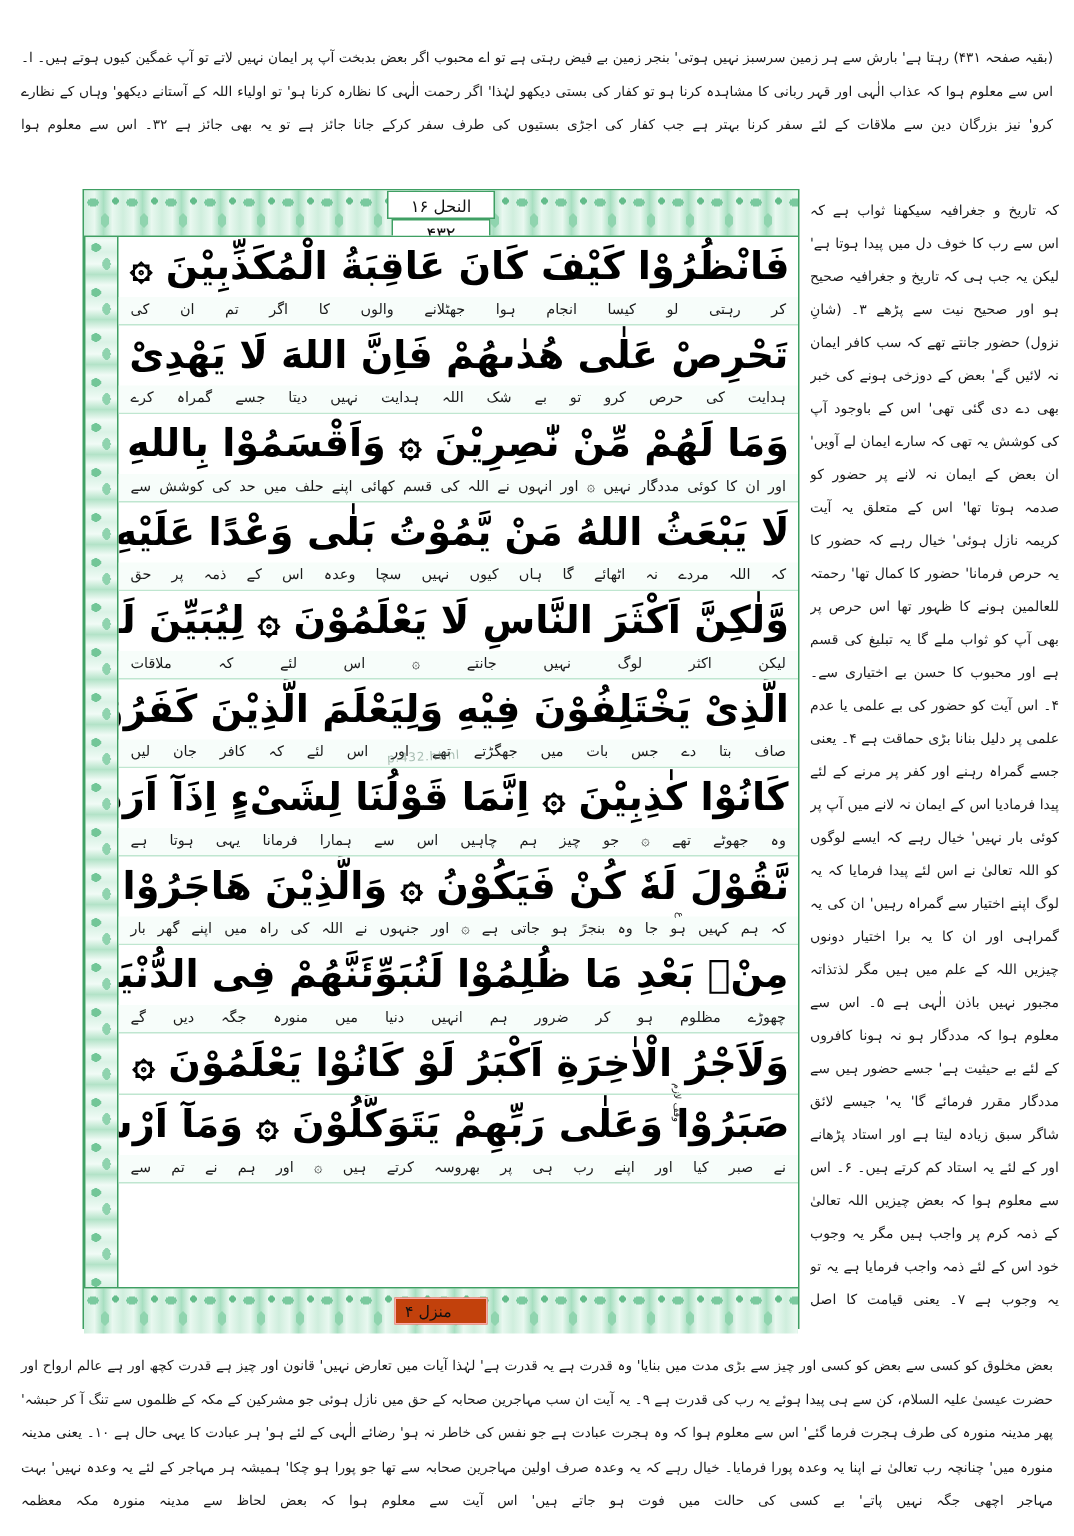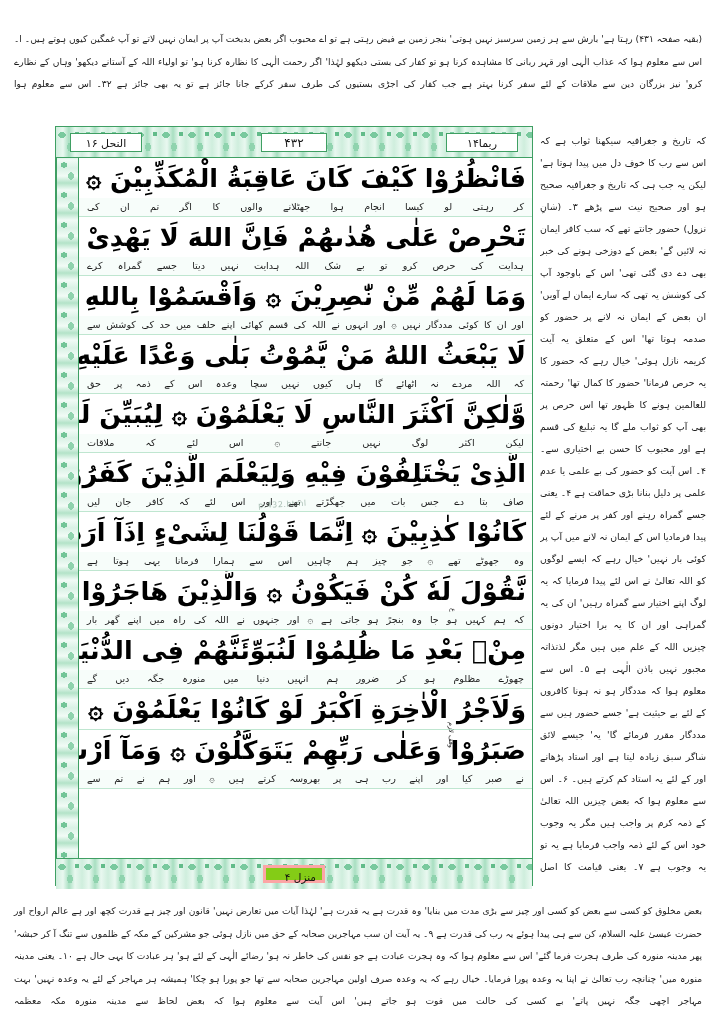--- a/index.html
+++ b/index.html
@@ -79,23 +79,24 @@
     background-size: 26px 30px;
     background-repeat: repeat-x;
     opacity: .95;
   }
 
   .band-boxes {
     position: absolute;
     inset: 0;
     display: flex;
     align-items: center;
-    justify-content: space-between;
+    justify-content: flex-start;
     padding: 0 14px;
     z-index: 3;
+    flex-direction: column;
   }
   .band-box {
     background: #ffffff;
     border: 1px solid #3f9f63;
     min-width: 72px;
     height: 19px;
     line-height: 19px;
     text-align: center;
     font-size: 11px;
     direction: rtl;
@@ -104,26 +105,26 @@
     box-sizing: border-box;
   }
   .band-box.center { min-width: 66px; font-size: 12px; letter-spacing: 1px; }
 
   .bottom-band-wrap { position: relative; }
   .bottom-box {
     position: absolute;
     left: 50%;
     top: 50%;
     transform: translate(-50%, -50%);
-    background: #84cc16;
-    border: 3px solid #fca5a5;
+    background: #c2410c;
+    border: 1px solid #fca5a5;
     min-width: 62px;
     height: 18px;
     line-height: 18px;
-    text-align: right;
+    text-align: left;
     font-size: 10.5px;
     direction: rtl;
     z-index: 3;
     padding: 0 6px;
     box-sizing: border-box;
   }
 
   
   .panel-body {
     position: relative;

